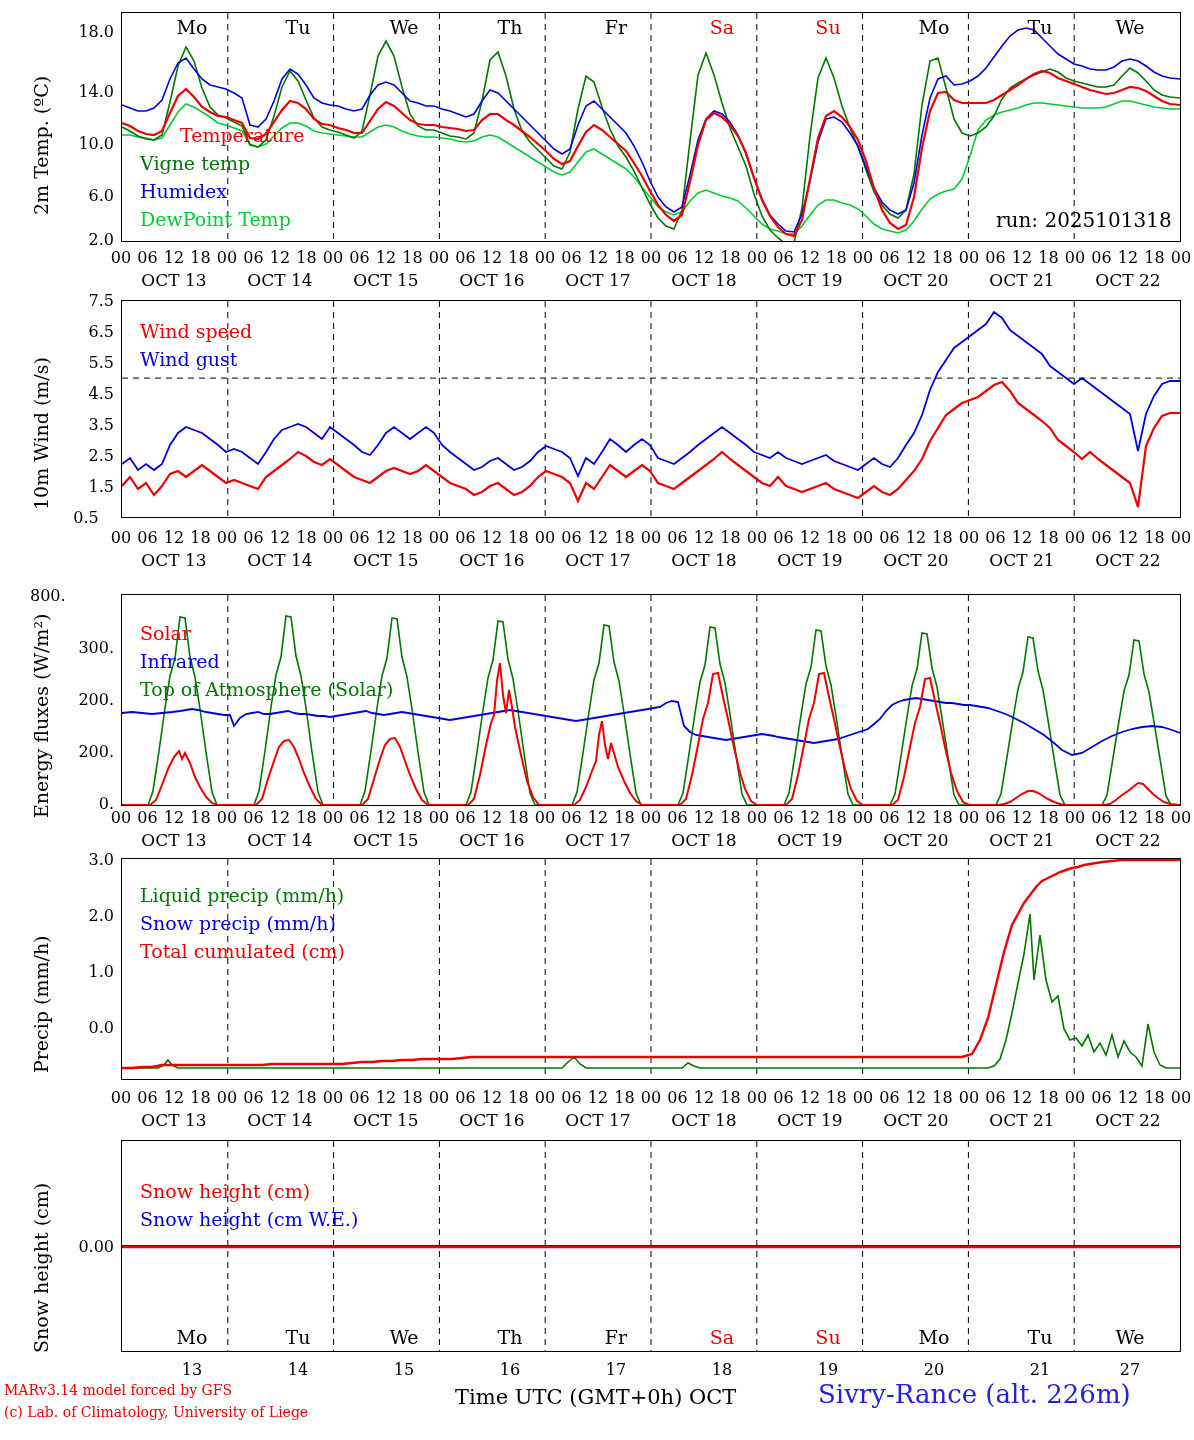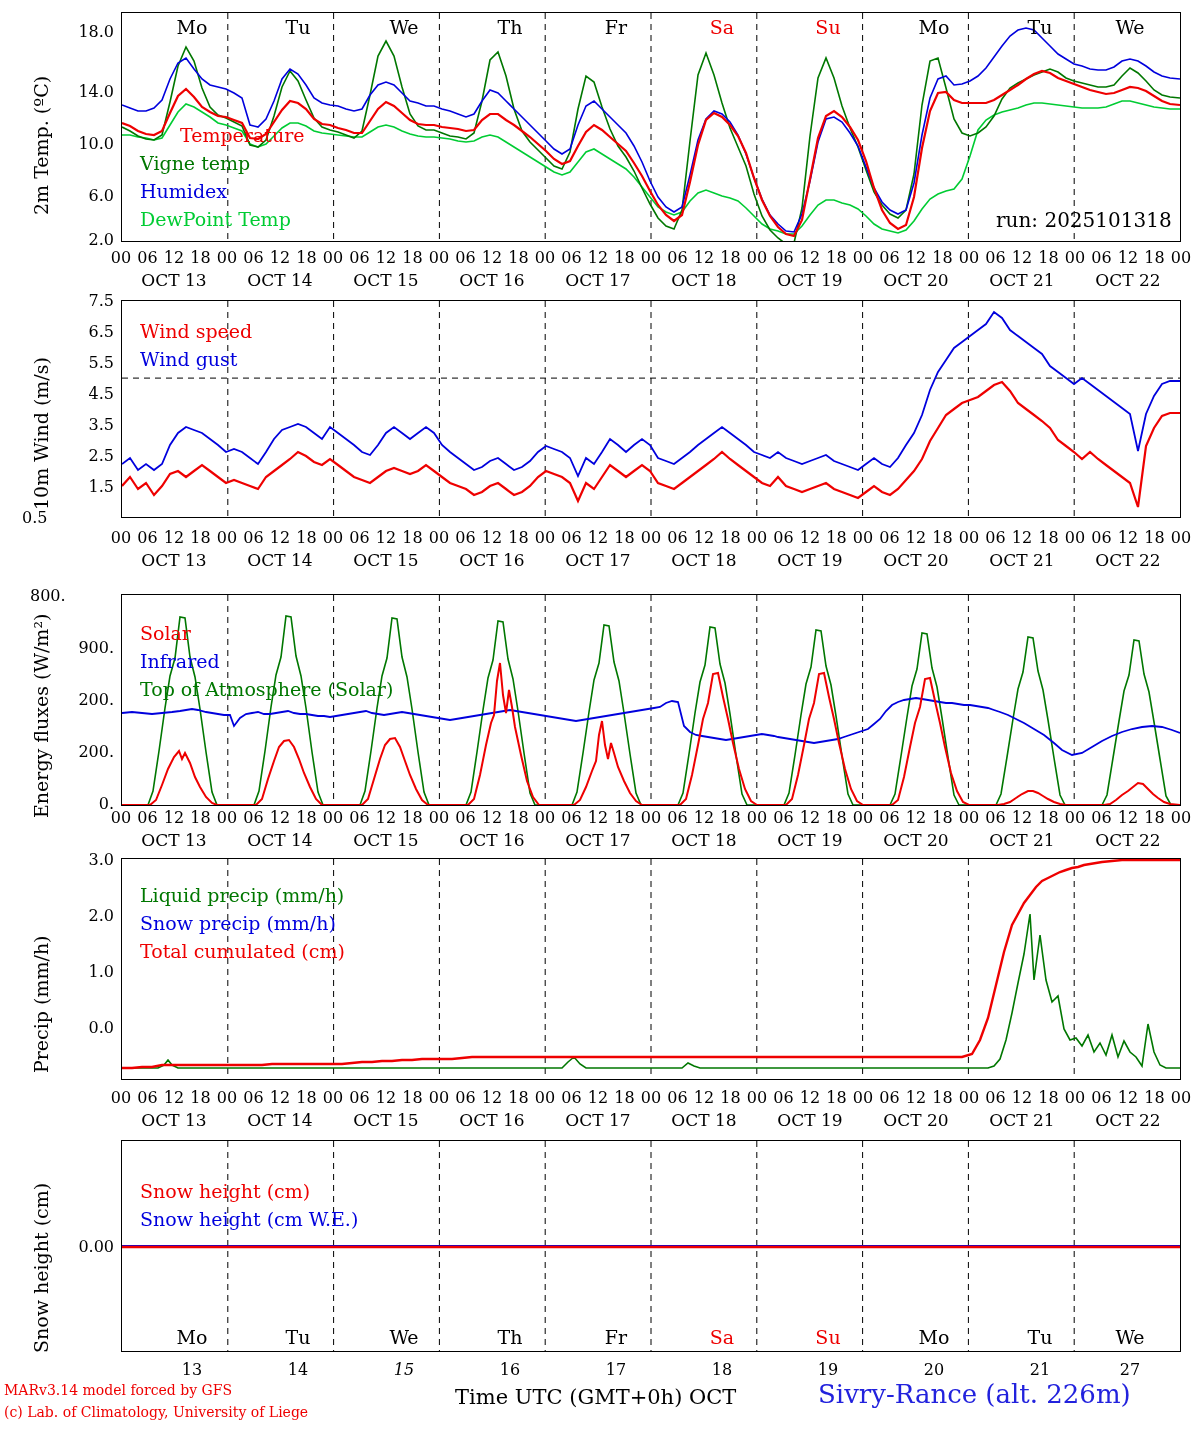--- a/index.html
+++ b/index.html
@@ -75,21 +75,21 @@
 <div class="panel" style="top:288px;height:280px;">
   <div class="ylabel" style="left:30px;top:222px;transform:rotate(-90deg);">10m Wind (m/s)</div>
 
   <div class="tick-lab" style="left:38px;top:3px;width:76px;text-align:right;">7.5</div>
   <div class="tick-lab" style="left:38px;top:34px;width:76px;text-align:right;">6.5</div>
   <div class="tick-lab" style="left:38px;top:65px;width:76px;text-align:right;">5.5</div>
   <div class="tick-lab" style="left:38px;top:96px;width:76px;text-align:right;">4.5</div>
   <div class="tick-lab" style="left:38px;top:127px;width:76px;text-align:right;">3.5</div>
   <div class="tick-lab" style="left:38px;top:158px;width:76px;text-align:right;">2.5</div>
   <div class="tick-lab" style="left:38px;top:189px;width:76px;text-align:right;">1.5</div>
-  <div class="tick-lab" style="left:22px;top:220px;width:76px;text-align:left;">0.5</div>
+  <div class="tick-lab" style="left:48px;top:220px;width:76px;text-align:center;">0.5</div>
 
   <div class="plotbox" style="left:121px;top:12px;width:1060px;height:218px;">
     <svg width="1058" height="216" viewBox="0 0 1058 216" preserveAspectRatio="none">
       <g stroke="#000" stroke-width="1" stroke-dasharray="6,5" fill="none">
         <line x1="105.8" y1="0" x2="105.8" y2="216"></line>
           <line x1="211.6" y1="0" x2="211.6" y2="216"></line>
         <line x1="317.4" y1="0" x2="317.4" y2="216"></line>
           <line x1="423.2" y1="0" x2="423.2" y2="216"></line>
         <line x1="529" y1="0" x2="529" y2="216"></line>
           <line x1="634.8" y1="0" x2="634.8" y2="216"></line>
@@ -104,21 +104,21 @@
   </div>
 
   <div class="legend red" style="left:140px;top:32px;">Wind speed</div>
   <div class="legend blue" style="left:140px;top:60px;">Wind gust</div>
 </div>
 
 <div class="panel" style="top:568px;height:280px;">
   <div class="ylabel" style="left:30px;top:250px;transform:rotate(-90deg);">Energy fluxes (W/m²)</div>
 
   <div class="tick-lab" style="left:30px;top:18px;width:84px;text-align:left;">800.</div>
-  <div class="tick-lab" style="left:30px;top:70px;width:84px;text-align:right;">900.</div>
+  <div class="tick-lab" style="left:30px;top:70px;width:84px;text-align:right;">300.</div>
   <div class="tick-lab" style="left:30px;top:122px;width:84px;text-align:right;">200.</div>
   <div class="tick-lab" style="left:30px;top:174px;width:84px;text-align:right;">200.</div>
   <div class="tick-lab" style="left:30px;top:226px;width:84px;text-align:right;">0.</div>
 
   <div class="plotbox" style="left:121px;top:26px;width:1060px;height:212px;">
     <svg width="1058" height="210" viewBox="0 0 1058 210" preserveAspectRatio="none">
       <g stroke="#000" stroke-width="1" stroke-dasharray="6,5" fill="none">
         <line x1="105.8" y1="0" x2="105.8" y2="210"></line>
           <line x1="211.6" y1="0" x2="211.6" y2="210"></line>
         <line x1="317.4" y1="0" x2="317.4" y2="210"></line>
@@ -205,21 +205,21 @@
   <div class="daylab" style="left:460px;top:198px;width:100px;">Th</div>
   <div class="daylab" style="left:566px;top:198px;width:100px;">Fr</div>
   <div class="daylab red" style="left:672px;top:198px;width:100px;">Sa</div>
   <div class="daylab red" style="left:778px;top:198px;width:100px;">Su</div>
   <div class="daylab" style="left:884px;top:198px;width:100px;">Mo</div>
   <div class="daylab" style="left:990px;top:198px;width:100px;">Tu</div>
   <div class="daylab" style="left:1080px;top:198px;width:100px;">We</div>
 
   <div class="tick-lab" style="left:142px;top:232px;width:100px;">13</div>
   <div class="tick-lab" style="left:248px;top:232px;width:100px;">14</div>
-  <div class="tick-lab" style="left:354px;top:232px;width:100px;font-style:italic;">15</div>
+  <div class="tick-lab" style="left:354px;top:232px;width:100px;">15</div>
   <div class="tick-lab" style="left:460px;top:232px;width:100px;">16</div>
   <div class="tick-lab" style="left:566px;top:232px;width:100px;">17</div>
   <div class="tick-lab" style="left:672px;top:232px;width:100px;">18</div>
   <div class="tick-lab" style="left:778px;top:232px;width:100px;">19</div>
   <div class="tick-lab" style="left:884px;top:232px;width:100px;">20</div>
   <div class="tick-lab" style="left:990px;top:232px;width:100px;">21</div>
   <div class="tick-lab" style="left:1080px;top:232px;width:100px;">27</div>
 </div>
 
 <div id="xaxis-rows">

